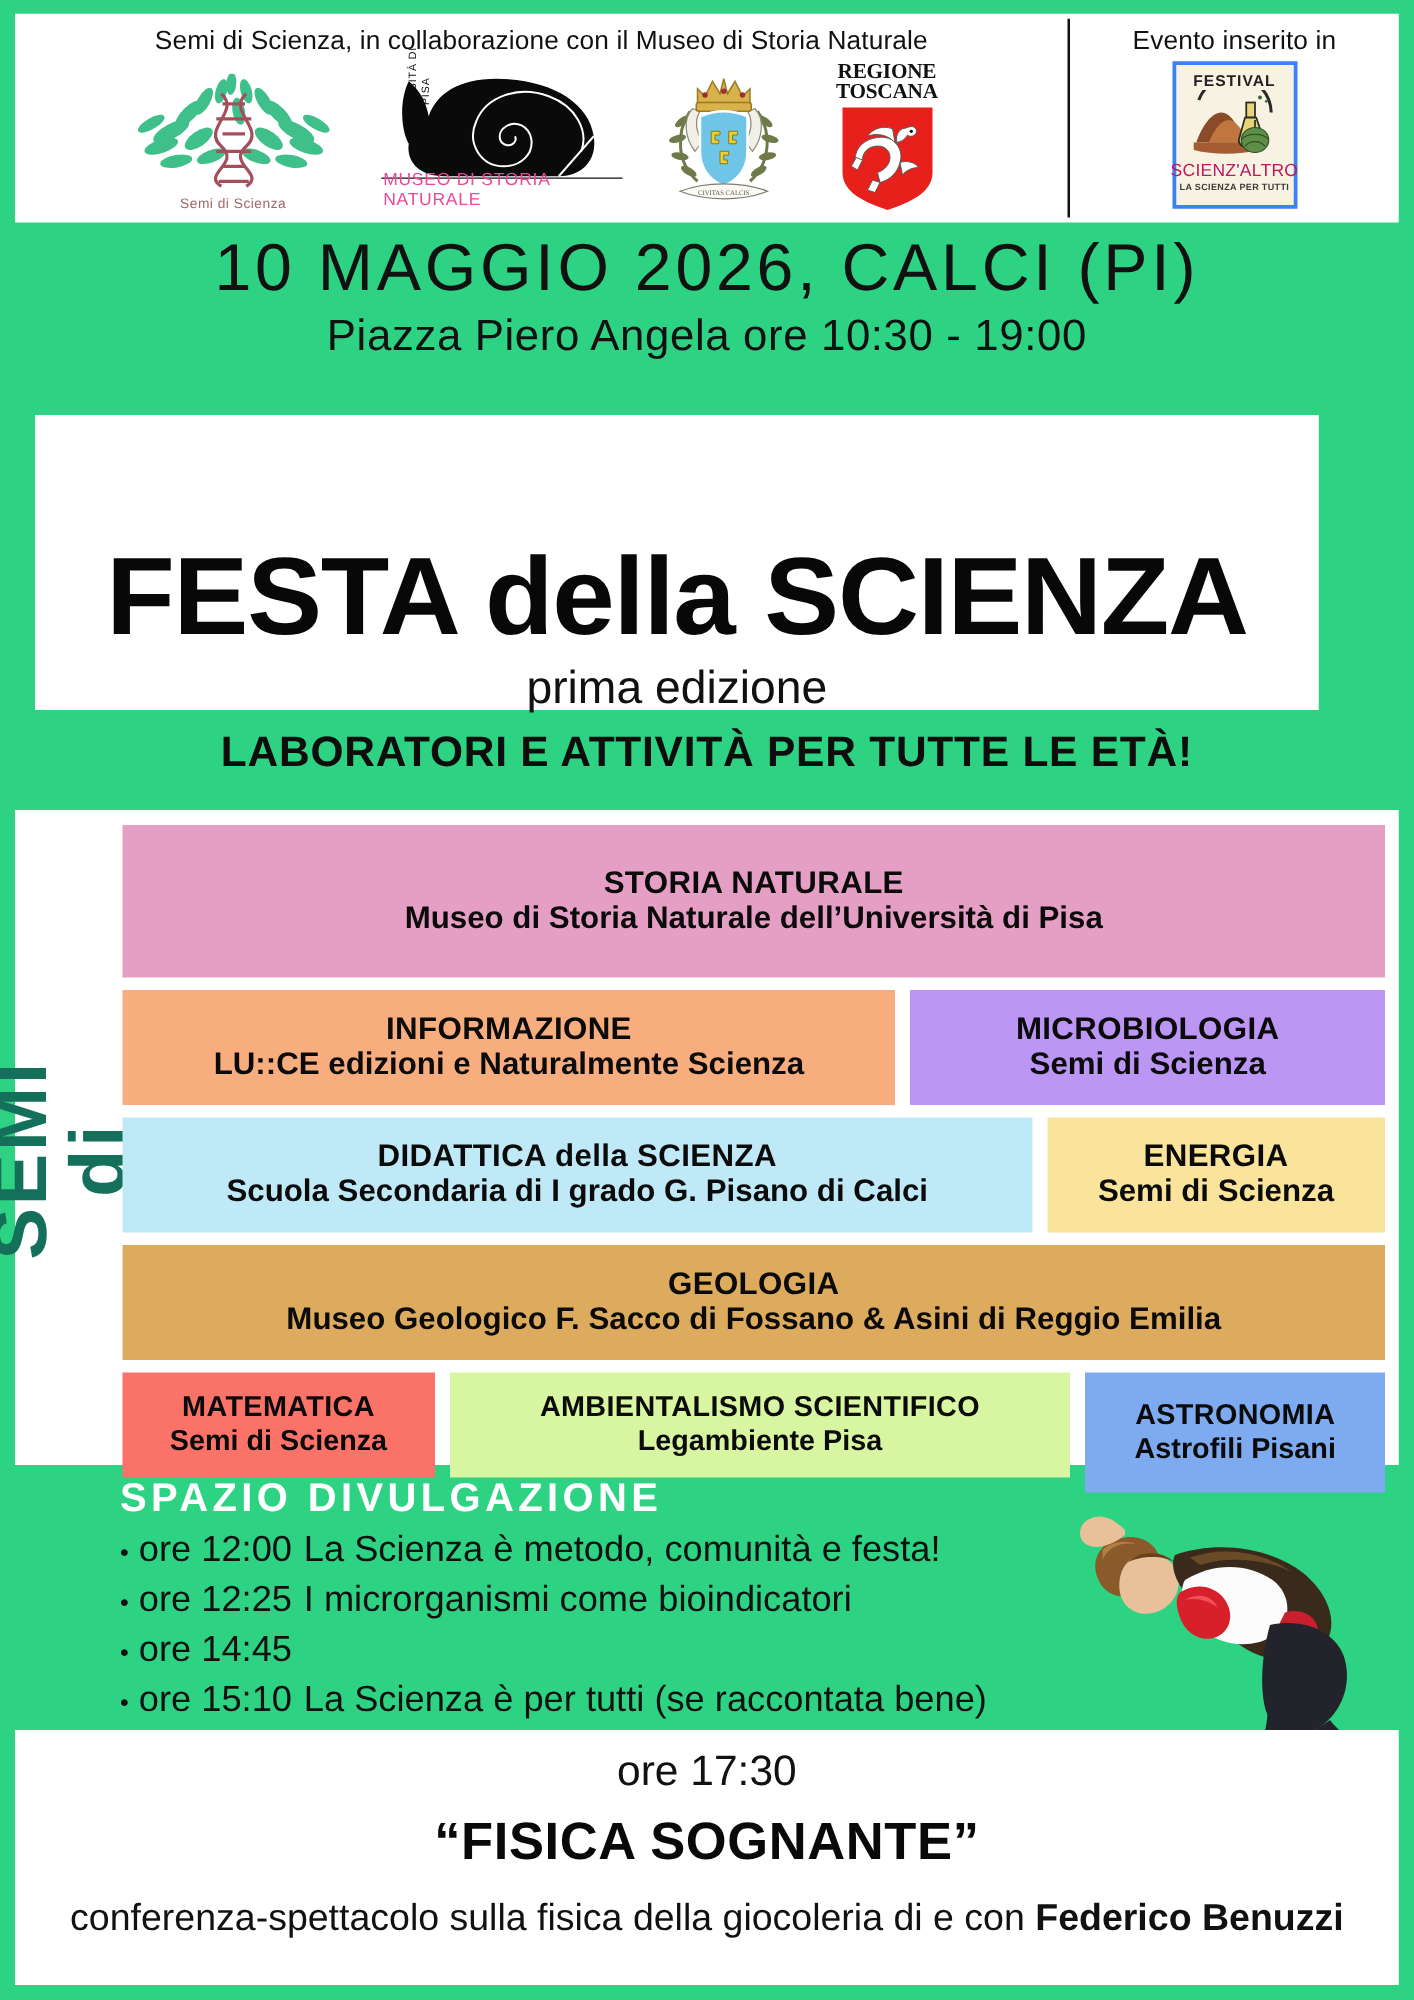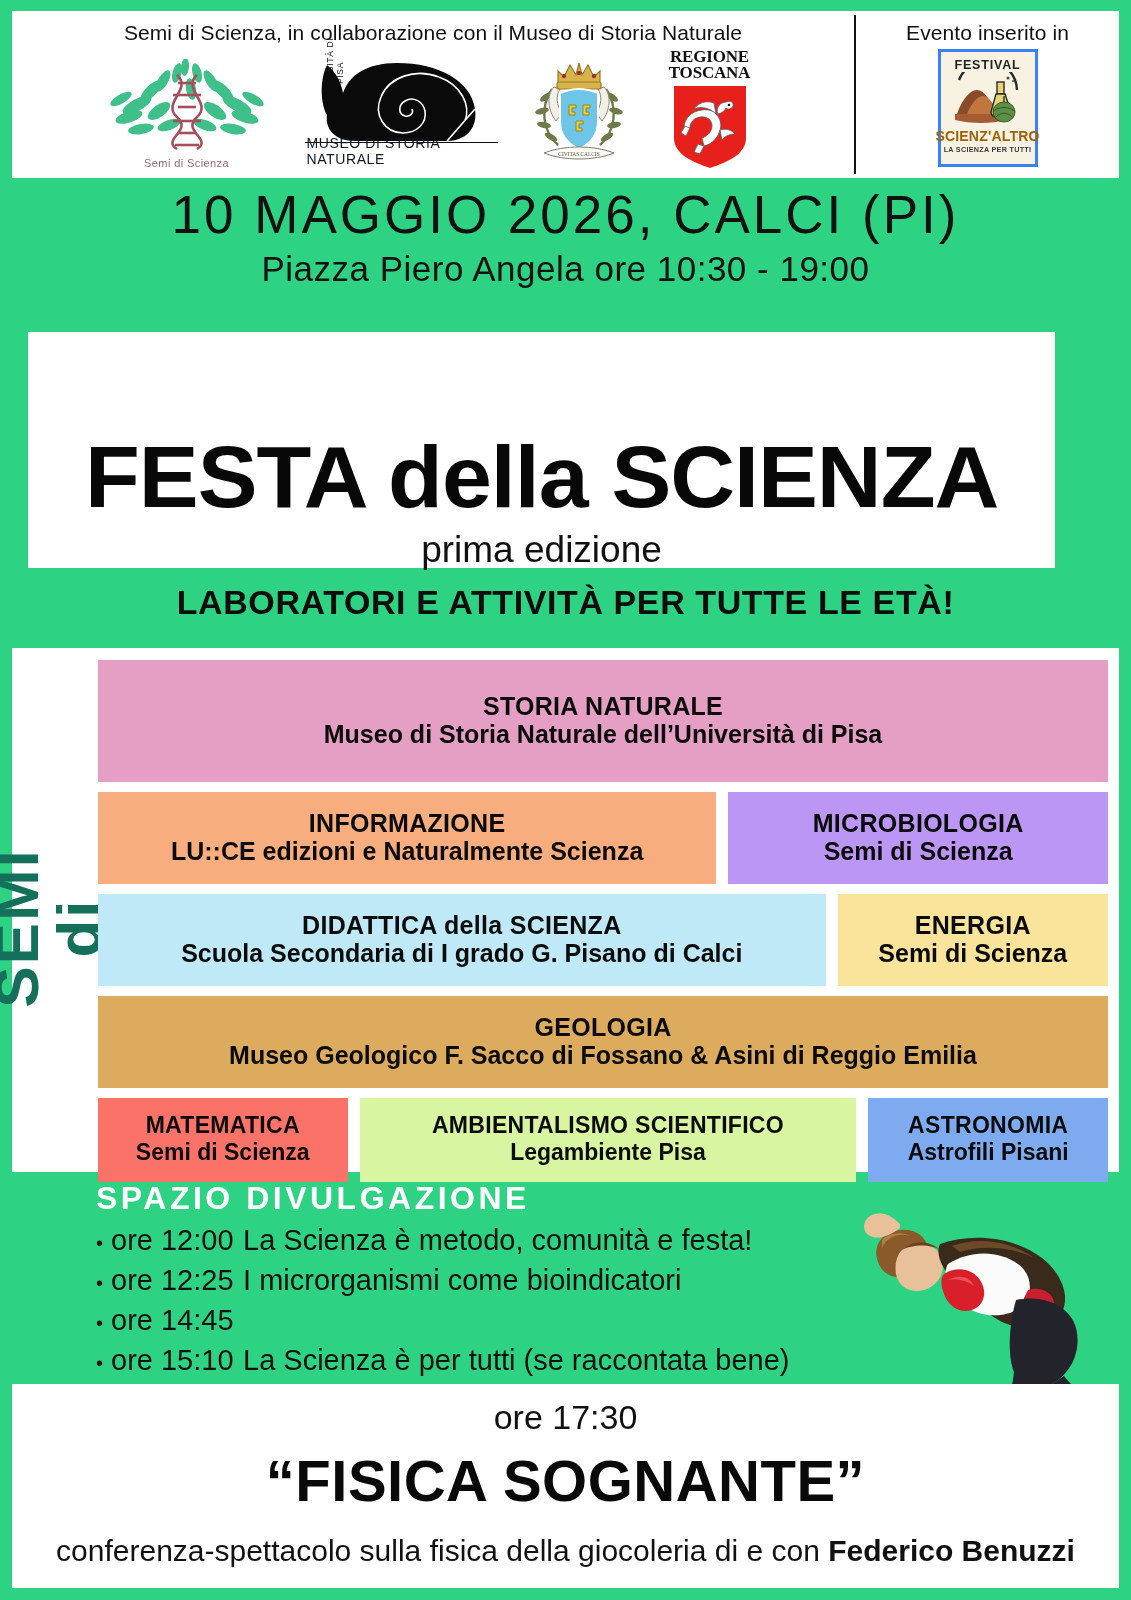--- a/index.html
+++ b/index.html
@@ -35,40 +35,40 @@
   
   .logo-museo{width:205px;height:112px;position:relative;}
   .logo-museo .vert{
     position:absolute;left:-6px;top:6px;width:96px;text-align:center;
     transform:rotate(-90deg);transform-origin:50% 50%;
     font-size:8.5px;letter-spacing:.7px;color:#111;
   }
   .logo-museo .snailwrap{position:absolute;left:22px;top:2px;width:183px;height:88px;}
   .logo-museo .rule{position:absolute;left:12px;bottom:26px;width:193px;height:1.5px;background:#111;}
   .logo-museo .cap{position:absolute;left:14px;bottom:2px;width:191px;text-align:left;
-    font-size:14px;letter-spacing:.6px;color:#0f172a;}
+    font-size:14px;letter-spacing:.6px;color:#ec4899;}
 
   
   .logo-calci{width:110px;height:120px;position:relative;}
 
   
   .logo-toscana{width:100px;height:120px;position:relative;text-align:center;}
   .logo-toscana .tt{
     font-family:"Liberation Serif", serif;font-weight:700;font-size:17px;line-height:.95;
     letter-spacing:-.2px;color:#111;
   }
 
   
   .logo-festival{
     width:100px;height:118px;border:3px solid #3b82f6;background:#f7f2e2;
     display:flex;flex-direction:column;align-items:center;justify-content:flex-start;
     padding-top:6px;box-sizing:border-box;
   }
   .logo-festival .f1{font-size:12.5px;font-weight:700;letter-spacing:.8px;color:#222;}
-  .logo-festival .f2{font-size:14px;font-weight:700;letter-spacing:.2px;color:#a16207;margin-top:2px;}
+  .logo-festival .f2{font-size:14px;font-weight:400;letter-spacing:.2px;color:#be185d;margin-top:2px;}
   .logo-festival .f3{font-size:7.2px;font-weight:700;letter-spacing:.3px;color:#3b3b3b;margin-top:1px;}
 
   
   .datebar{position:absolute;left:0;top:188px;width:1131px;text-align:center;}
   .date-main{
     font-size:53px;letter-spacing:3px;color:#111;line-height:1;
     font-family:"Liberation Sans", sans-serif;font-weight:400;
   }
   .date-sub{font-size:35px;letter-spacing:.5px;color:#111;margin-top:10px;line-height:1;}
 
@@ -120,21 +120,21 @@
   .divul li .bullet{font-size:20px;margin-right:8px;line-height:1;}
   .divul li .time{display:inline-block;min-width:132px;}
   .divul li .lbl{}
 
   
   .footer{
     position:absolute;left:12px;top:1384px;width:1107px;height:204px;background:#fff;
     text-align:center;
   }
   .f-ore{font-size:34px;color:#111;margin-top:16px;line-height:1;}
-  .f-title{font-size:58px;font-weight:700;letter-spacing:.5px;color:#090909;margin-top:18px;line-height:1;}
+  .f-title{font-size:42px;font-weight:700;letter-spacing:.5px;color:#090909;margin-top:18px;line-height:1;}
   .f-sub{font-size:30px;color:#111;margin-top:26px;line-height:1;}
   .f-sub b{font-weight:700;}
 
   
   .juggler{position:absolute;left:856px;top:1188px;width:250px;height:340px;pointer-events:none;}
 </style>
 </head>
 <body>
 
 <div class="poster">
@@ -339,21 +339,21 @@
         </div>
         <div class="brow">
           <div class="blk small" style="background: rgb(250, 114, 104); flex: 24 1 0%; height: 84px;">
             <div class="t">MATEMATICA</div>
             <div class="s">Semi di Scienza</div>
           </div>
           <div class="blk small" style="background: rgb(216, 245, 162); flex: 49 1 0%; height: 84px;">
             <div class="t">AMBIENTALISMO SCIENTIFICO</div>
             <div class="s">Legambiente Pisa</div>
           </div>
-          <div class="blk small" style="background: rgb(126, 170, 240); flex: 23 1 0%; height: 84px;">
+          <div class="blk small" style="background: rgb(126, 170, 240); flex: 23 1 0%; height: 96px;">
             <div class="t">ASTRONOMIA</div>
             <div class="s">Astrofili Pisani</div>
           </div>
         </div>
       </div>
   </div>
 
   <div class="divul">
     <div class="divul-title">SPAZIO DIVULGAZIONE</div>
     <ul id="divul-list">

